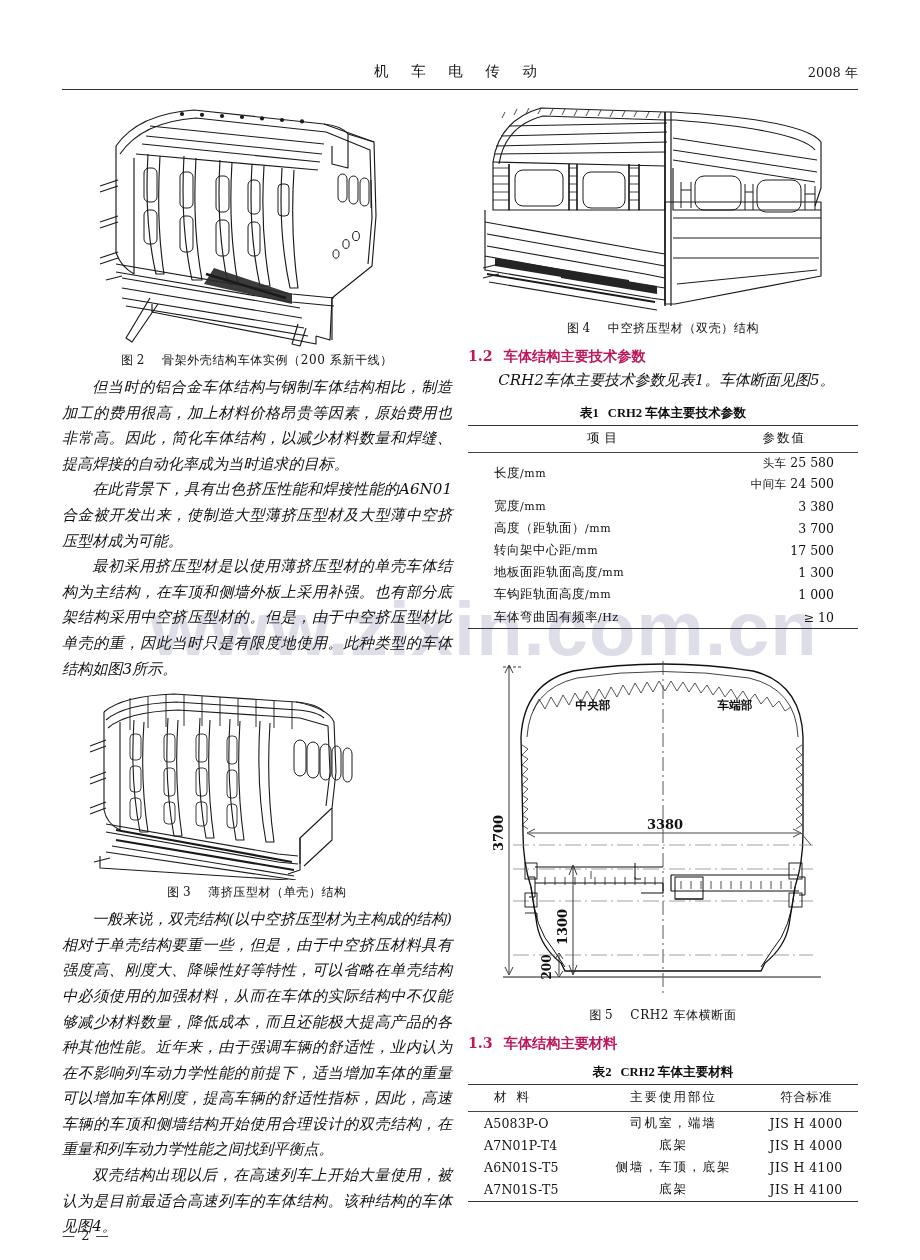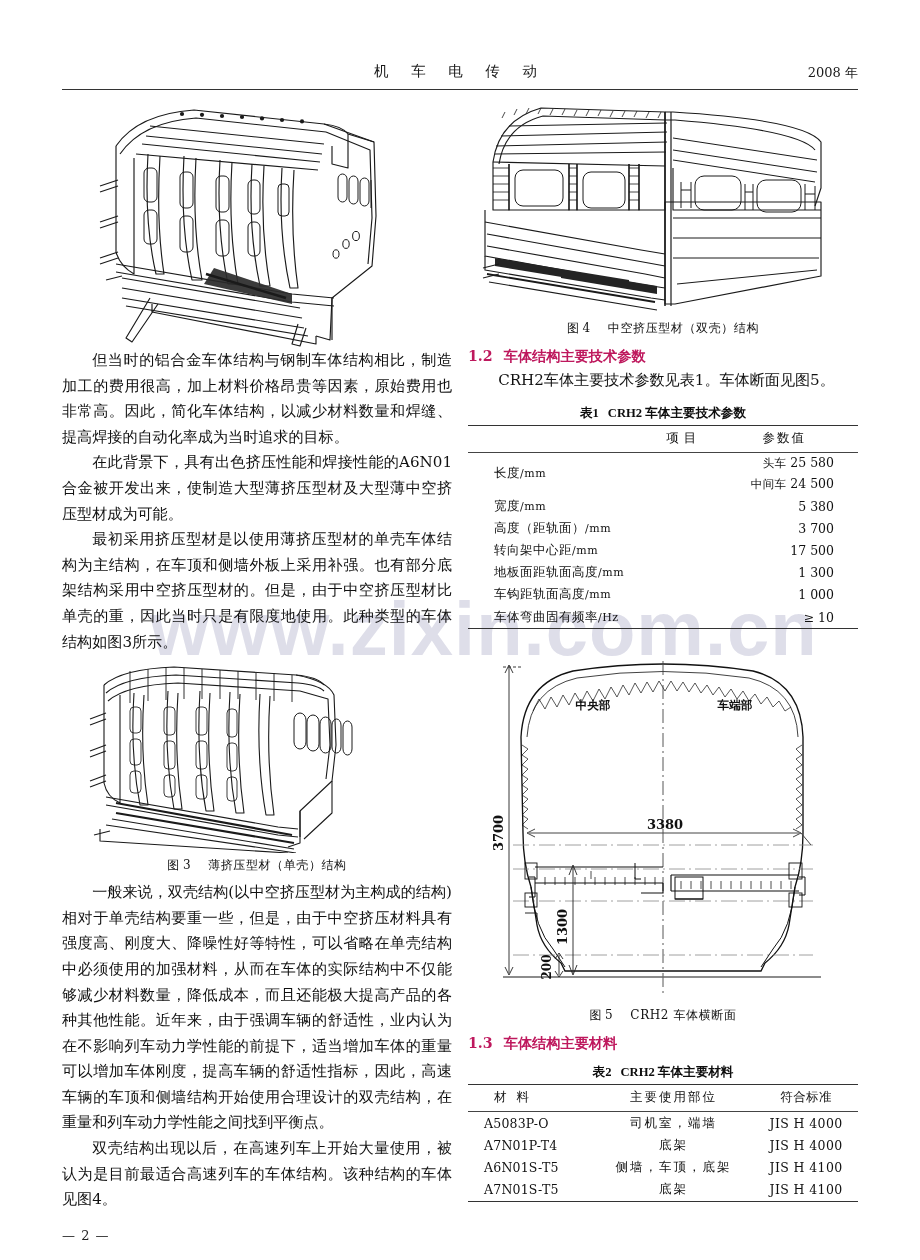--- a/index.html
+++ b/index.html
@@ -41,20 +41,21 @@
   #colL{left:62px;top:98px;}
   #colR{left:468px;top:98px;}
 
   p.body{
     margin:0 0 0 0;
     font-family:"DejaVu Serif","Liberation Serif",serif;
     font-size:15.1px; line-height:25.6px;
     text-align:justify; text-justify:inter-ideograph;
     text-indent:2em;
     color:#111;
+    font-style:italic;
   }
   .cap{
     text-align:center;
     font-family:"DejaVu Serif","Liberation Serif",serif;
     font-size:12px; letter-spacing:.6px; color:#111;
     margin:4px 0 6px 0;
   }
   .cap .num{padding:0 3px;}
   .cap .gap{display:inline-block;width:14px;}
 
@@ -79,21 +80,21 @@
   }
   table.data thead th{
     font-weight:400;padding:4px 2px 5px 2px;
     border-top:1.5px solid #333;border-bottom:1px solid #444;
     letter-spacing:2px;
   }
   table.data tbody td{padding:2.6px 2px;}
   table.data tbody tr.last td{border-bottom:1.5px solid #333;}
   .t1 .c1{text-align:left;padding-left:26px;letter-spacing:.5px;}
   .t1 .c2{text-align:right;padding-right:24px;}
-  .t1 thead .c1{text-align:right;padding-left:40px;}
+  .t1 thead .c1{text-align:center;padding-left:40px;}
   .t1 thead .c2{text-align:right;padding-right:52px;}
   .unit{font-size:11px;}
   .pre{font-size:11.5px;letter-spacing:.3px;margin-top:20px;}
   .t2 td,.t2 th{text-align:center;}
   .t2 .m{text-align:left;padding-left:16px;font-family:"DejaVu Serif",serif;letter-spacing:.2px;}
   .t2 .u{letter-spacing:2px;}
   .t2 .s{letter-spacing:.4px;}
   .t2 thead .m{padding-left:26px;letter-spacing:3px;}
 
   
@@ -203,20 +204,23 @@
             <ellipse cx="270" cy="138" rx="3.4" ry="4.6"></ellipse>
             <ellipse cx="260" cy="146" rx="3.2" ry="4.4"></ellipse>
             <ellipse cx="250" cy="156" rx="3" ry="4.2"></ellipse>
           </g>
 
           <path d="M262 44 L262 70 L246 66 L246 48"></path>
         </g>
       </svg>
     </div>
 
+    <div class="cap">
+      <span>图</span><span class="num">2</span><span class="gap"></span><span>骨架外壳结构车体实例（200 系新干线）</span>
+    </div>
 
     <p class="body">但当时的铝合金车体结构与钢制车体结构相比，制造加工的费用很高，加上材料价格昂贵等因素，原始费用也非常高。因此，简化车体结构，以减少材料数量和焊缝、提高焊接的自动化率成为当时追求的目标。</p>
     <p class="body">在此背景下，具有出色挤压性能和焊接性能的A6N01合金被开发出来，使制造大型薄挤压型材及大型薄中空挤压型材成为可能。</p>
     <p class="body">最初采用挤压型材是以使用薄挤压型材的单壳车体结构为主结构，在车顶和侧墙外板上采用补强。也有部分底架结构采用中空挤压型材的。但是，由于中空挤压型材比单壳的重，因此当时只是有限度地使用。此种类型的车体结构如图3所示。</p>
 
     <div class="fig" style="width:330px;height:192px;margin-left:20px;margin-top:6px;">
       <svg width="330" height="192" viewBox="0 0 330 192">
         <g fill="none" stroke="#1a1a1a" stroke-width="1.1" stroke-linejoin="round">
 
           <path d="M22 24 Q40 8 92 6 L214 14 Q236 16 242 24"></path>
@@ -428,21 +432,21 @@
       <tbody>
         <tr>
           <td class="c1" rowspan="2"><span>长度</span><span class="unit">/mm</span></td>
           <td class="c2"><span class="pre">头车</span> <span>25 580</span></td>
         </tr>
         <tr>
           <td class="c2"><span class="pre">中间车</span> <span>24 500</span></td>
         </tr>
         <tr>
           <td class="c1"><span>宽度</span><span class="unit">/mm</span></td>
-          <td class="c2">5 380</td>
+          <td class="c2">3 380</td>
         </tr>
         <tr>
           <td class="c1"><span>高度（距轨面）</span><span class="unit">/mm</span></td>
           <td class="c2">3 700</td>
         </tr>
         <tr>
           <td class="c1"><span>转向架中心距</span><span class="unit">/mm</span></td>
           <td class="c2">17 500</td>
         </tr>
         <tr>

